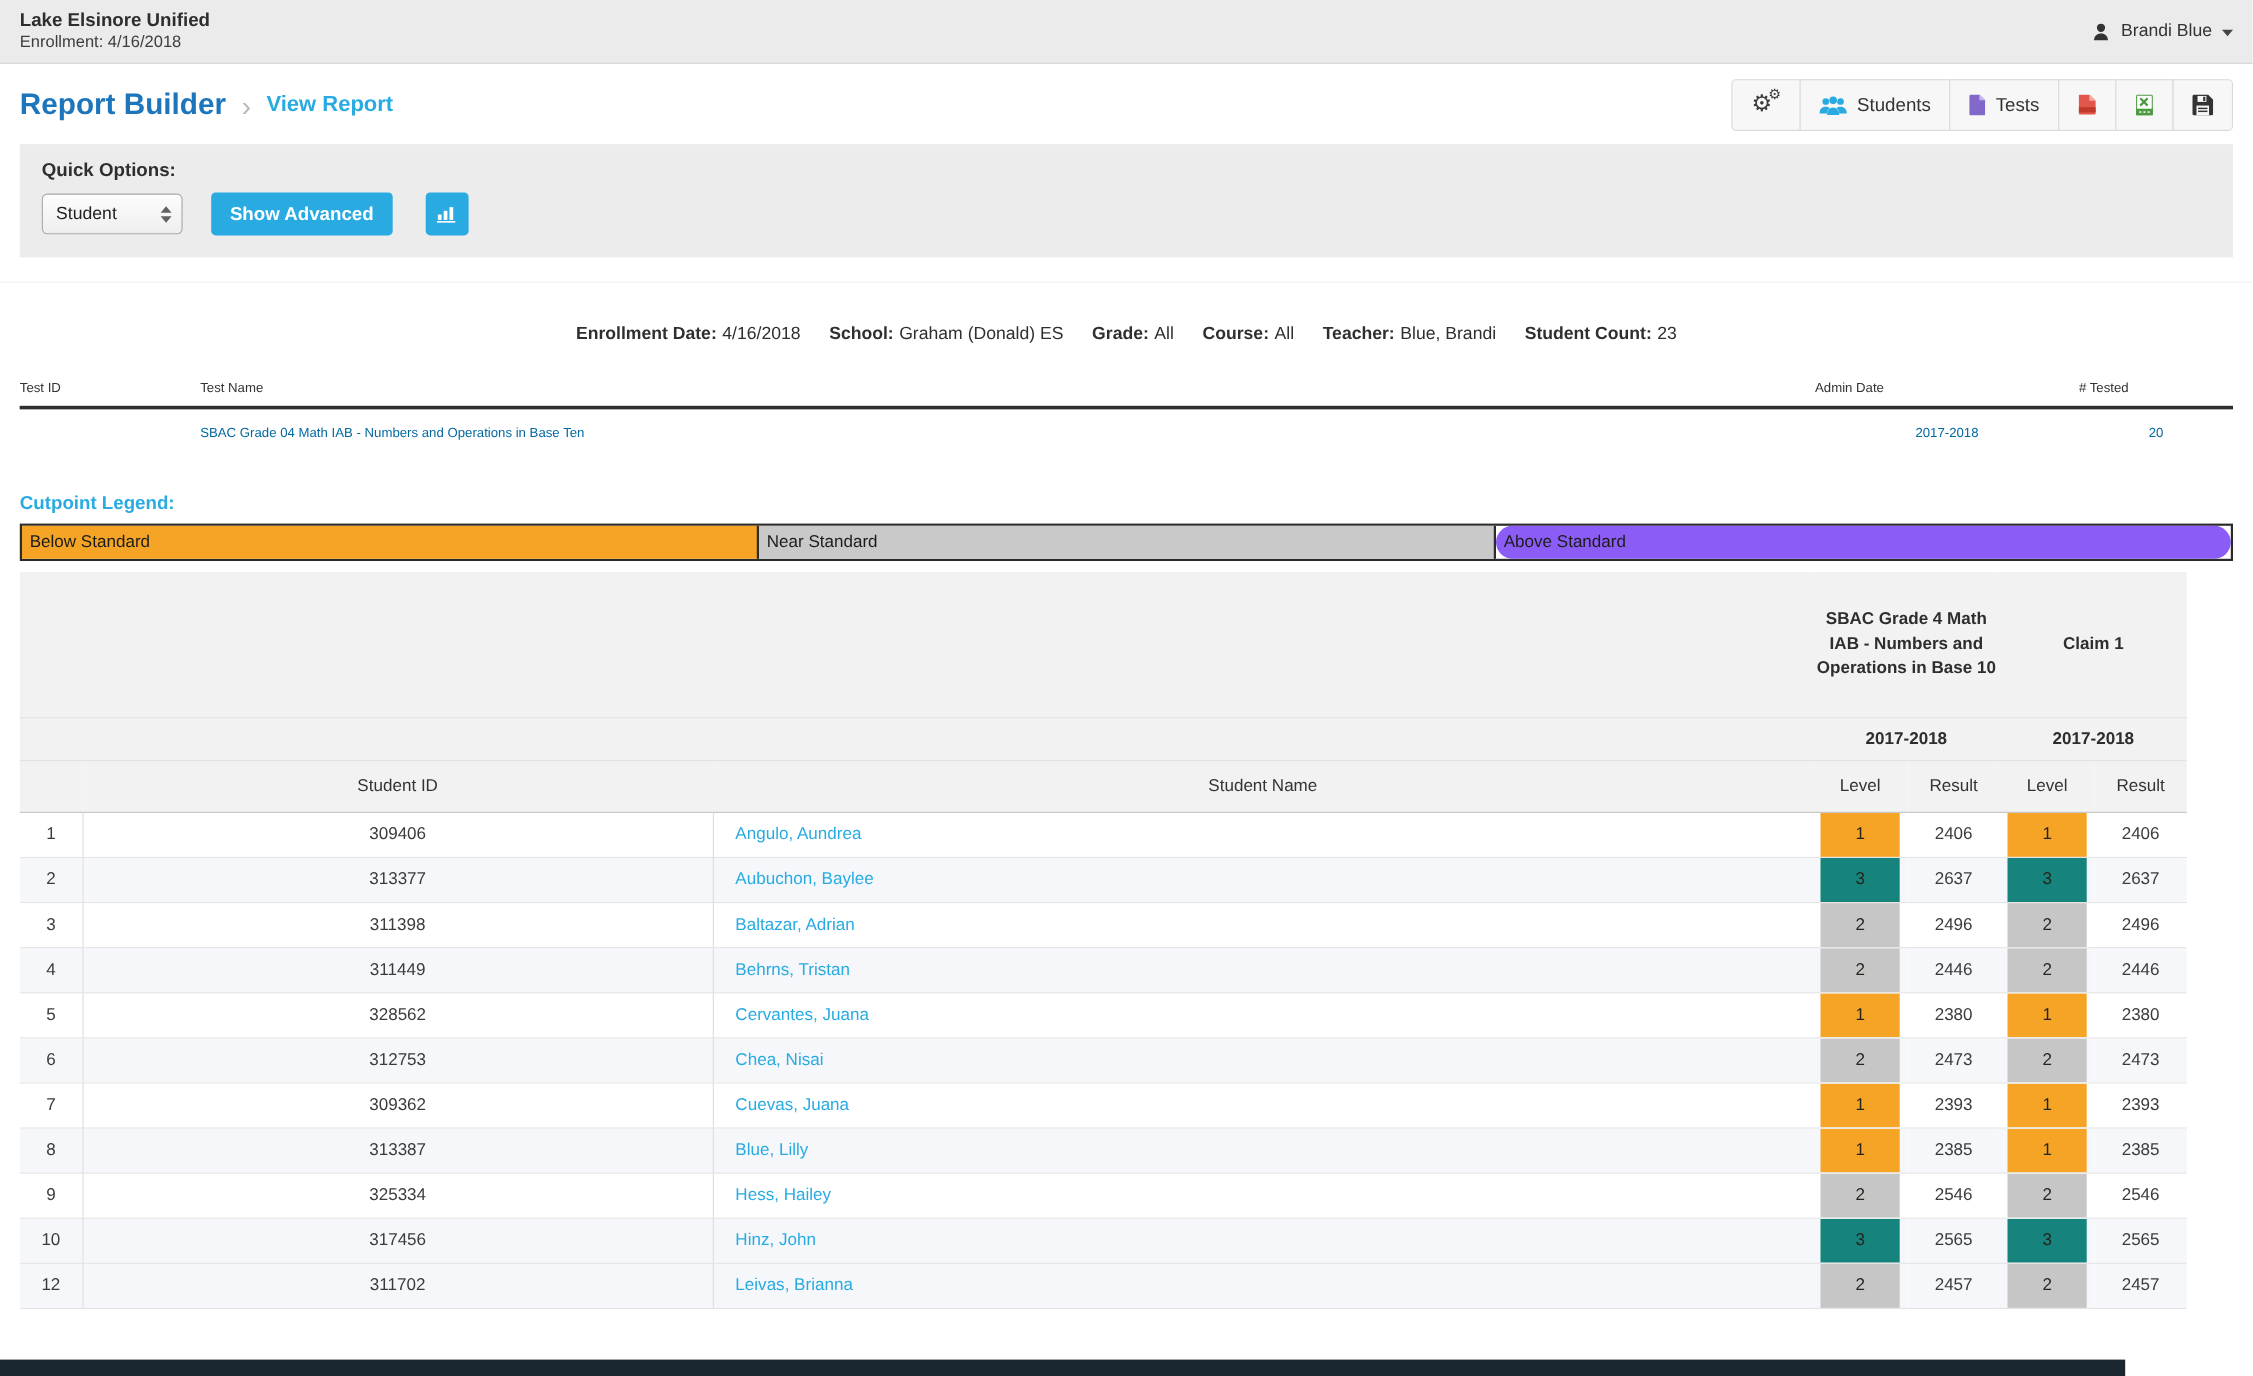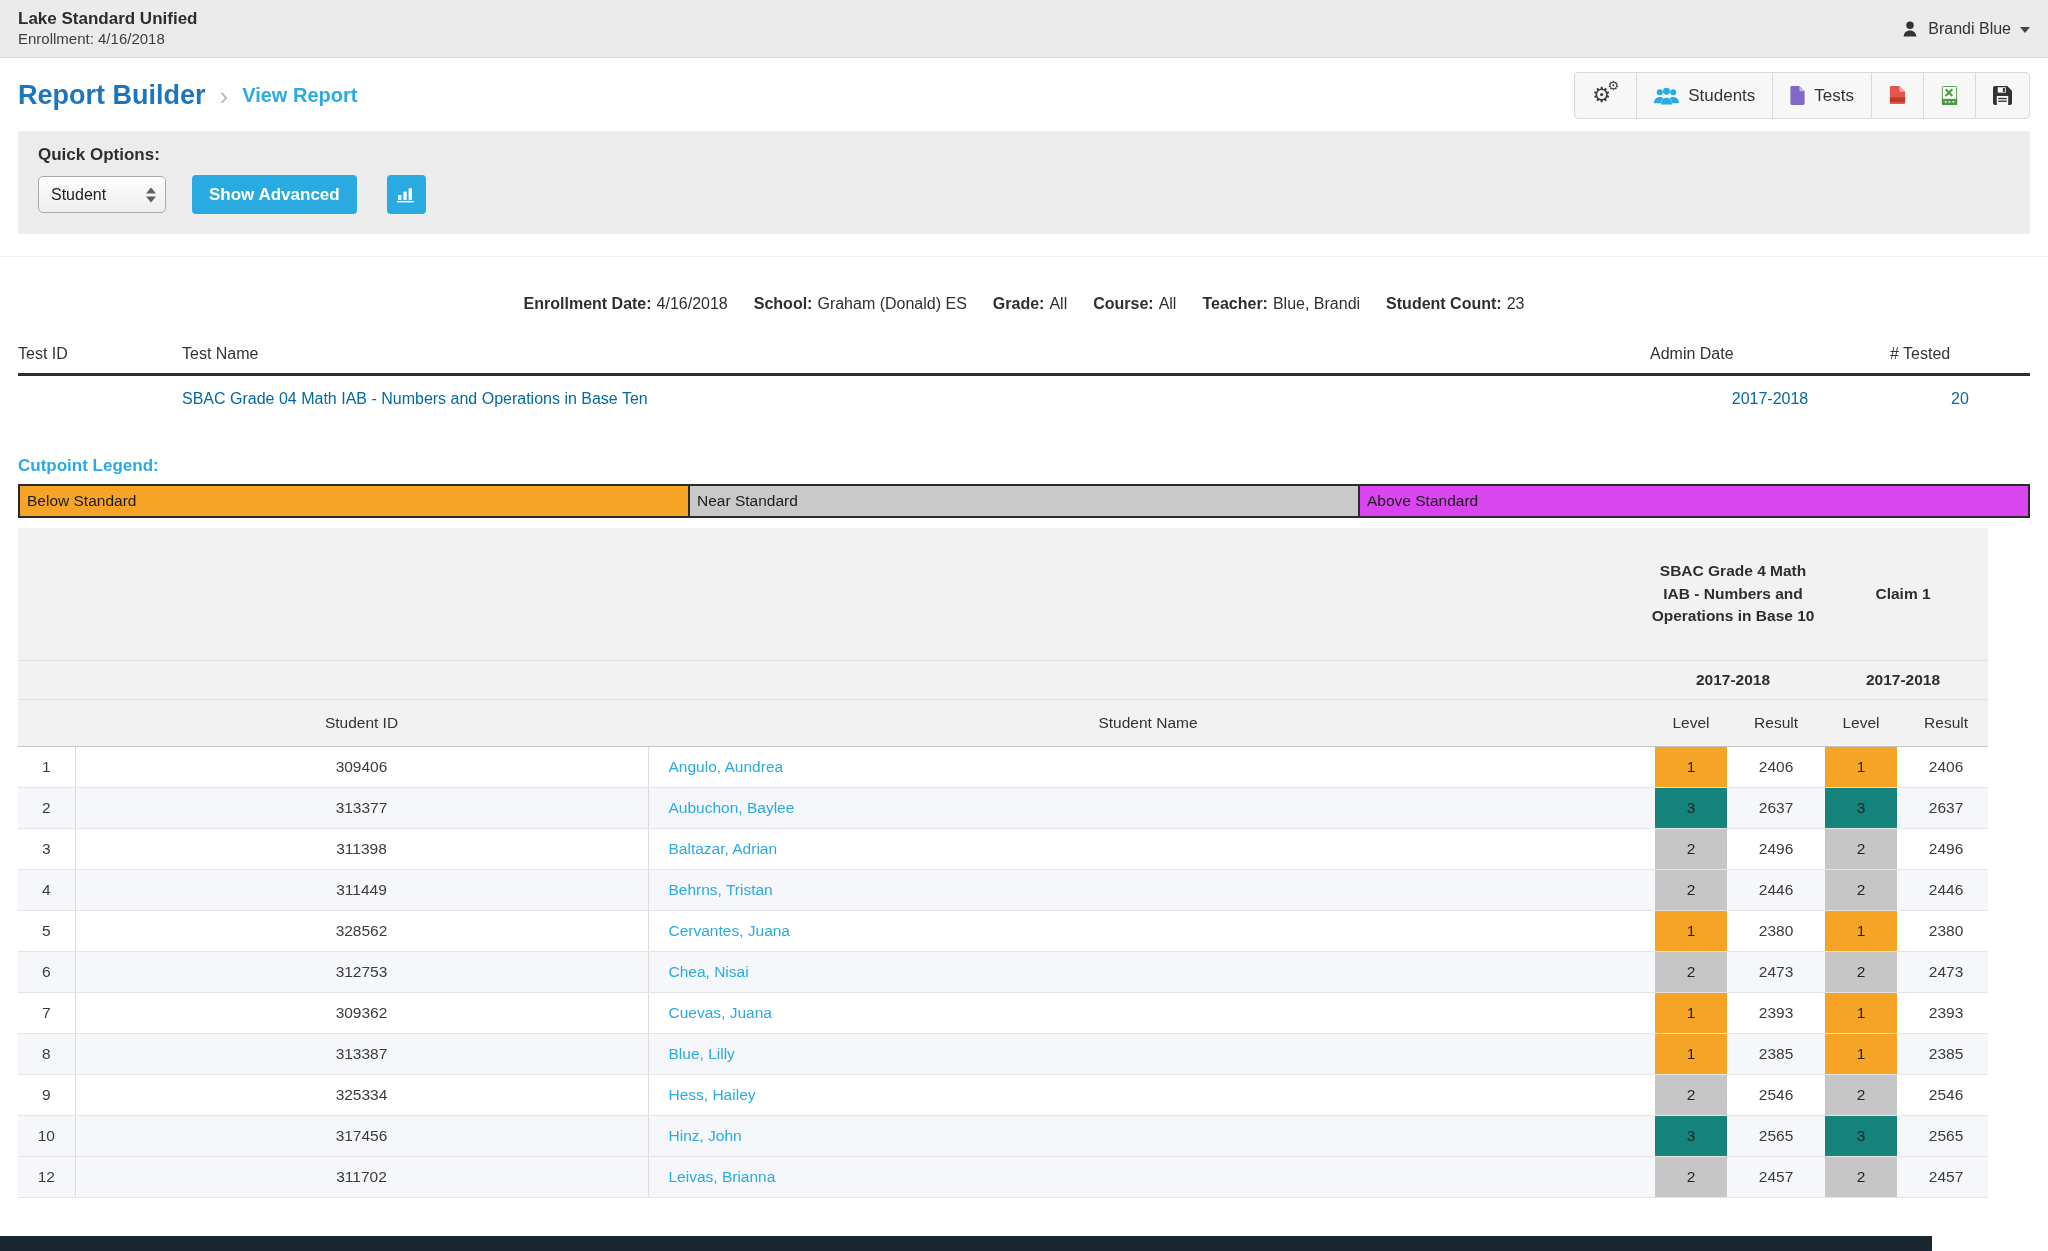--- a/index.html
+++ b/index.html
@@ -48,21 +48,21 @@
   .adv-btn{margin-left:26px;height:39px;background:#29abe2;color:#fff;font-weight:bold;
     font-size:17px;border:none;border-radius:4px;padding:0 17px;cursor:pointer;font-family:inherit}
   .chart-btn{margin-left:30px;width:39px;height:39px;background:#29abe2;border:none;
     border-radius:4px;display:flex;align-items:center;justify-content:center;cursor:pointer}
   .sep{height:1px;background:#f0f0f0;margin-top:22px}
   
   .info-line{text-align:center;margin-top:38px;font-size:16px;color:#2f2f2f}
   .info-field{margin:0 13px;white-space:nowrap}
   .info-field b{margin-right:5px}
   
-  .tests-table{width:2012px;margin:24px 18px 0;border-collapse:collapse;font-size:16px}
+  .tests-table{width:2012px;margin:24px 18px 0;border-collapse:collapse;font-size:12px}
   .tests-table th{font-weight:normal;color:#333;text-align:left;padding:8px 0 10px;
     border-bottom:3px solid #2e2e2e}
   .tests-table td{padding:14px 0 16px;color:#0369a1}
   .c-testid{width:164px}.c-admin{width:240px}.c-tested{width:140px}
   .h-testid,.td-testid{text-align:center}
   .h-admin,.td-admindate{text-align:center}
   .h-tested,.td-tested{text-align:center}
   
   .cutpoint-label{color:#29abe2;font-weight:bold;font-size:17px;margin:32px 18px 8px}
   .legend-bar{margin:0 18px;display:flex;border:2px solid #2b2b2b;height:30px}
@@ -91,21 +91,21 @@
   .lvl{margin:0 7px;height:40px;line-height:40px;color:#27241c}
   
   .bottom-bar{position:absolute;left:0;bottom:0;width:1932px;height:15px;background:#1a2630}
   svg{display:block}
 </style>
 </head>
 <body>
 
 <header class="topbar">
   <div>
-    <div class="district">Lake Standard Unified</div>
+    <div class="district">Lake Elsinore Unified</div>
     <div class="enroll">Enrollment: 4/16/2018</div>
   </div>
   <div class="user">
     <span>
       <svg width="18" height="18" viewBox="0 0 24 24">
           <path d="M12 2a5 5 0 1 1 0 10 5 5 0 0 1 0-10zm-8.5 20c.3-5 3.8-8 8.5-8s8.2 3 8.5 8z" fill="#333"></path>
         </svg>
     </span>
     <span>Brandi Blue</span>
     <span class="caret"></span>
@@ -233,21 +233,21 @@
         <td class="td-admindate">2017-2018</td>
         <td class="td-tested">20</td>
       </tr>
     </tbody>
 </table>
 
 <div class="cutpoint-label">Cutpoint Legend:</div>
 <div class="legend-bar">
     <div class="legend-seg" style="background: rgb(245, 164, 38);">Below Standard</div>
     <div class="legend-seg" style="background: rgb(201, 201, 201);">Near Standard</div>
-    <div class="legend-seg" style="background: #d946ef;">Above Standard</div>
+    <div class="legend-seg" style="background: #8b5cf6; border-radius: 15px;">Above Standard</div>
   </div>
 
 <table class="results">
   <colgroup>
     <col class="w-num">
       <col class="w-id">
       <col class="w-name">
     <col class="w-lvl">
       <col class="w-res">
       <col class="w-lvl">

